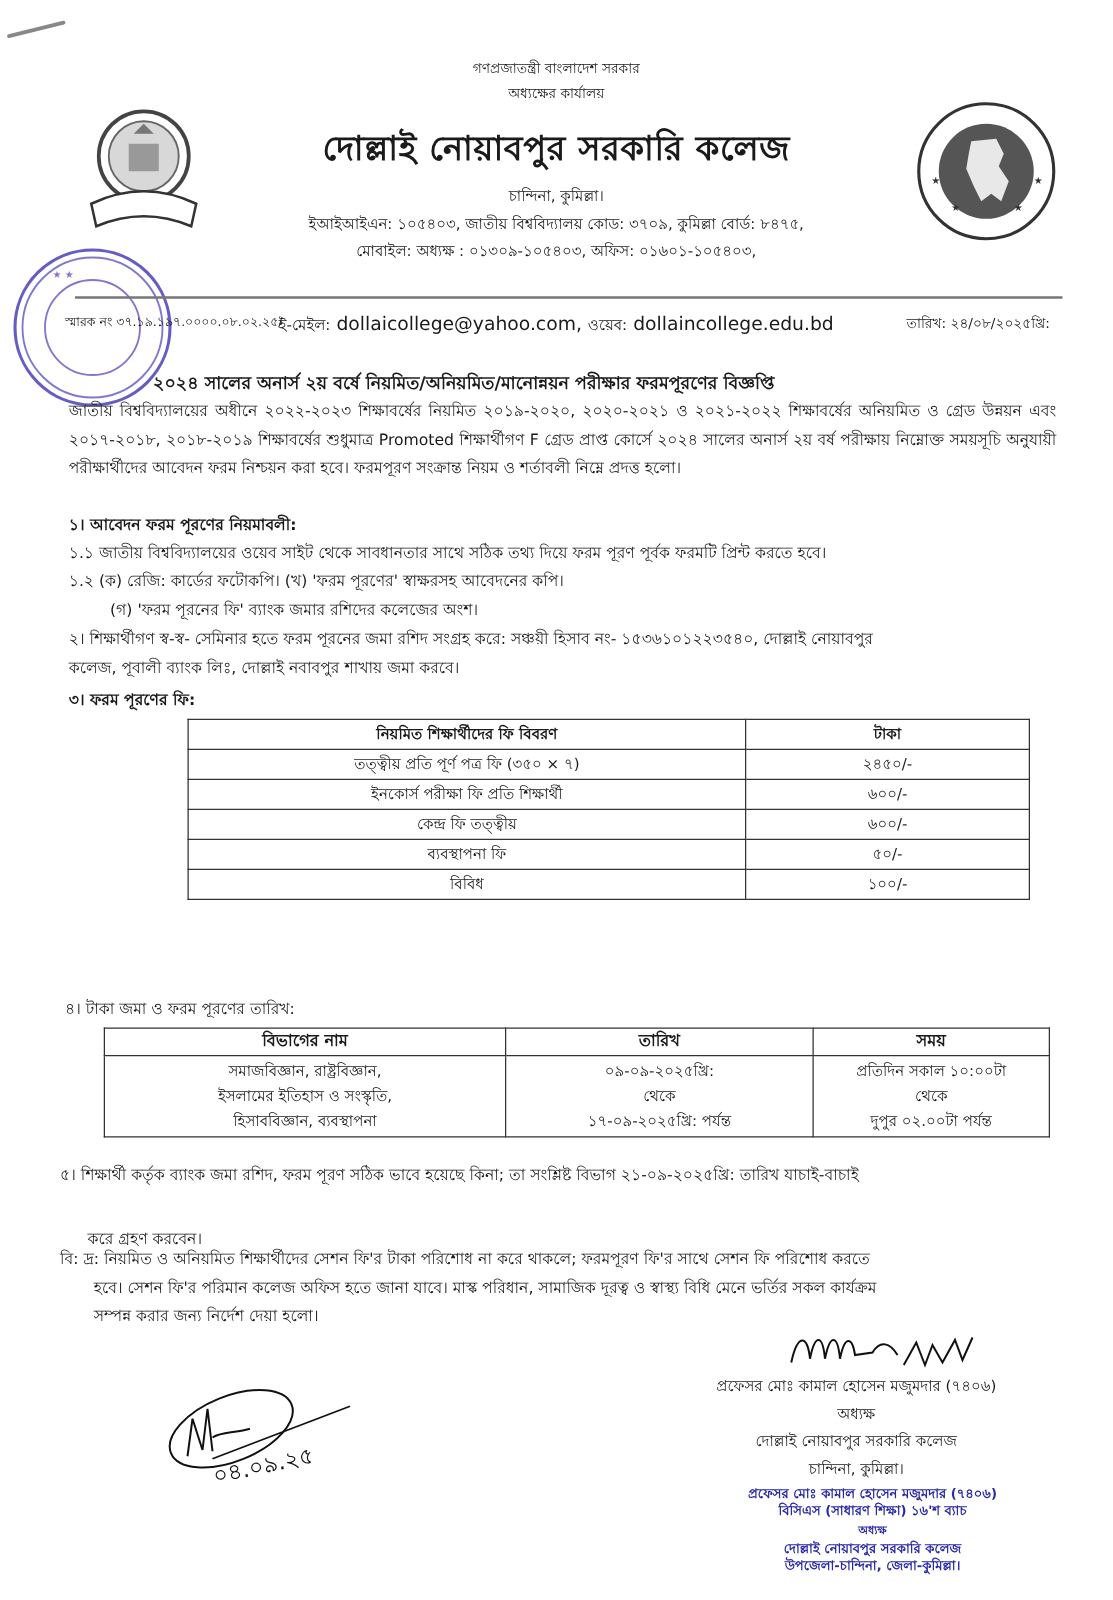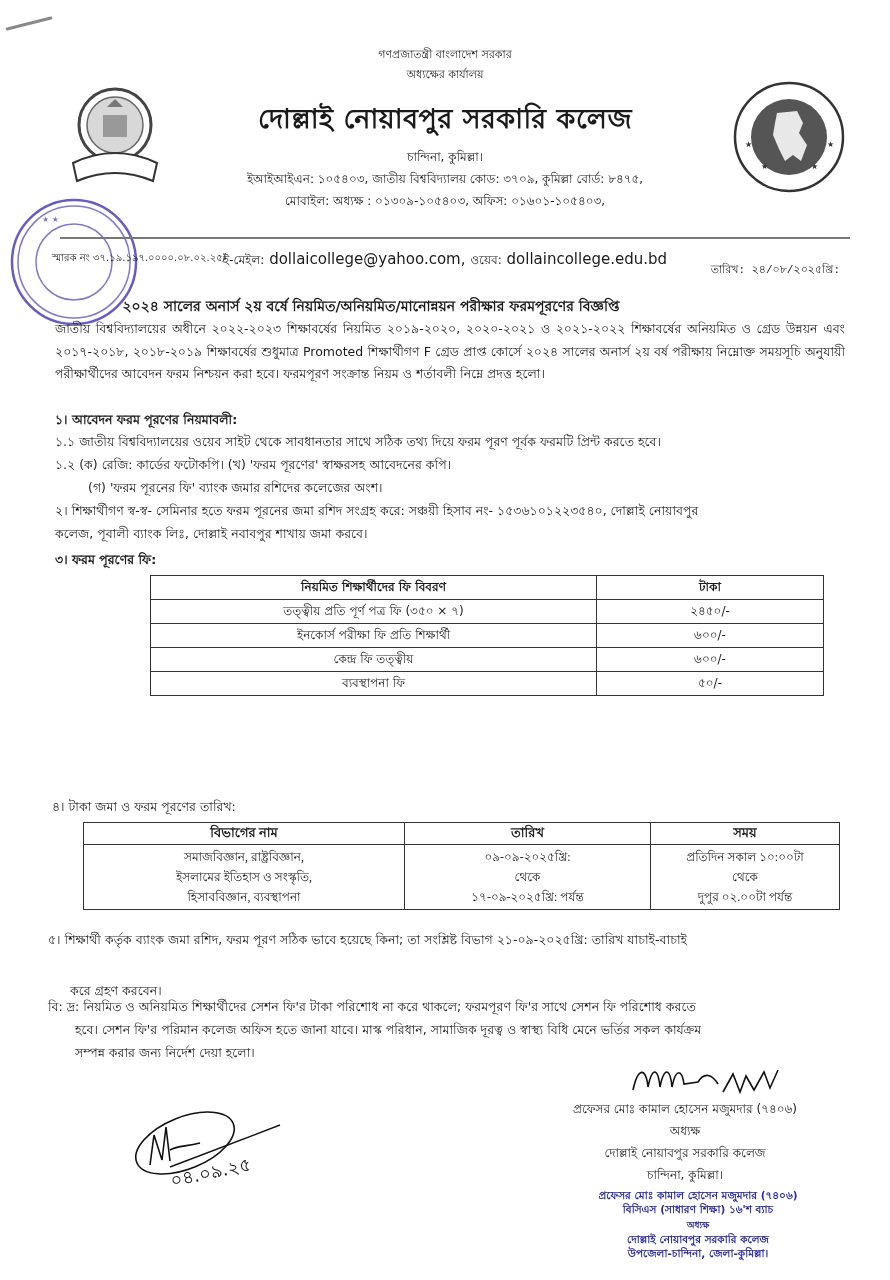--- a/index.html
+++ b/index.html
@@ -16,34 +16,34 @@
   .hdr-title { font-size:27px; font-weight:bold; left:0; width:890px; top:98px; letter-spacing:.5px; }
   .hdr-line { font-size:12px; left:0; width:890px; }
   .hdr-email { font-size:15px; left:0; width:890px; top:214px;margin-top:36px; }
   .rule { left:60px; width:790px; top:237px; height:2px; background:#777; }
 
   .logo-left { left:65px; top:85px; width:100px; height:100px; }
   .logo-right { left:727px; top:75px; width:124px; height:124px; }
   .stamp-blue { left:4px; top:192px; width:140px; height:140px; }
 
   .memo { left:52px; top:250px; font-size:10px; }
-  .date { right:50px; top:261px; font-size:11px;font-family:Liberation Mono, monospace; }
+  .date { right:50px; top:250px; font-size:11px; }
   .subject { left:0; width:742px; top:295px; font-size:14px; font-weight:bold; }
 
   .para { left:55px; width:790px; font-size:12.5px; line-height:22.5px; text-align:justify; }
   .line { left:55px; font-size:12.5px; line-height:20px; white-space:nowrap; }
   .b { font-weight:bold; }
 
   table { border-collapse:collapse; position:absolute; }
   td, th { border:1.4px solid #333; font-size:12px; text-align:center; padding:0; }
   .fee { left:150px; top:575px; width:674px; }
   .fee td { height:23px; }
   .fee th { height:23px; font-weight:bold; }
   .fee .c1 { width:445px; }
-  .sched { left:83px; top:822px; width:757px;font-family:Liberation Serif, serif; }
+  .sched { left:83px; top:822px; width:757px; }
   .sched th { height:20px; font-size:13px; font-weight:bold; }
   .sched td { font-size:12px; line-height:20px; padding:2px 0; }
   .total-left { text-align:left !important; padding-left:8px !important; }
   .total-row td { font-weight:bold; }
 
   .sign-block { left:480px; width:410px; font-size:12px; line-height:22px; }
   .blue-stamp { left:548px; width:300px; color:#2a2aa8; font-size:10.5px; line-height:14px; font-weight:bold; }
   .sig-img { position:absolute; }
 </style>
 </head>
@@ -122,20 +122,24 @@
     <td>৬০০/-</td>
   </tr>
   <tr>
     <td>কেন্দ্র ফি তত্ত্বীয়</td>
     <td>৬০০/-</td>
   </tr>
   <tr>
     <td>ব্যবস্থাপনা ফি</td>
     <td>৫০/-</td>
   </tr>
+  <tr>
+    <td>বিবিধ</td>
+    <td>১০০/-</td>
+  </tr>
 </tbody>
   </table>
 
 <div class="abs line" style="top:797px; left:52px;">৪। টাকা জমা ও ফরম পূরণের তারিখ:</div>
 
 <table class="sched">
   <tbody>
       <tr>
     <th style="width:320px;">বিভাগের নাম</th>
     <th style="width:245px;">তারিখ</th>

